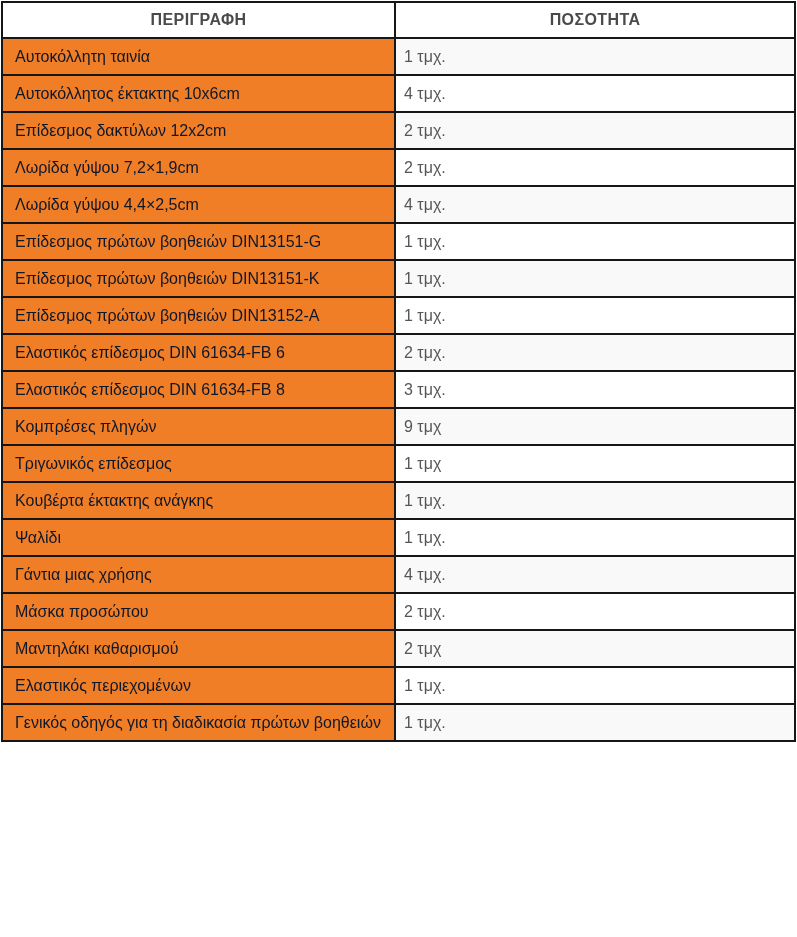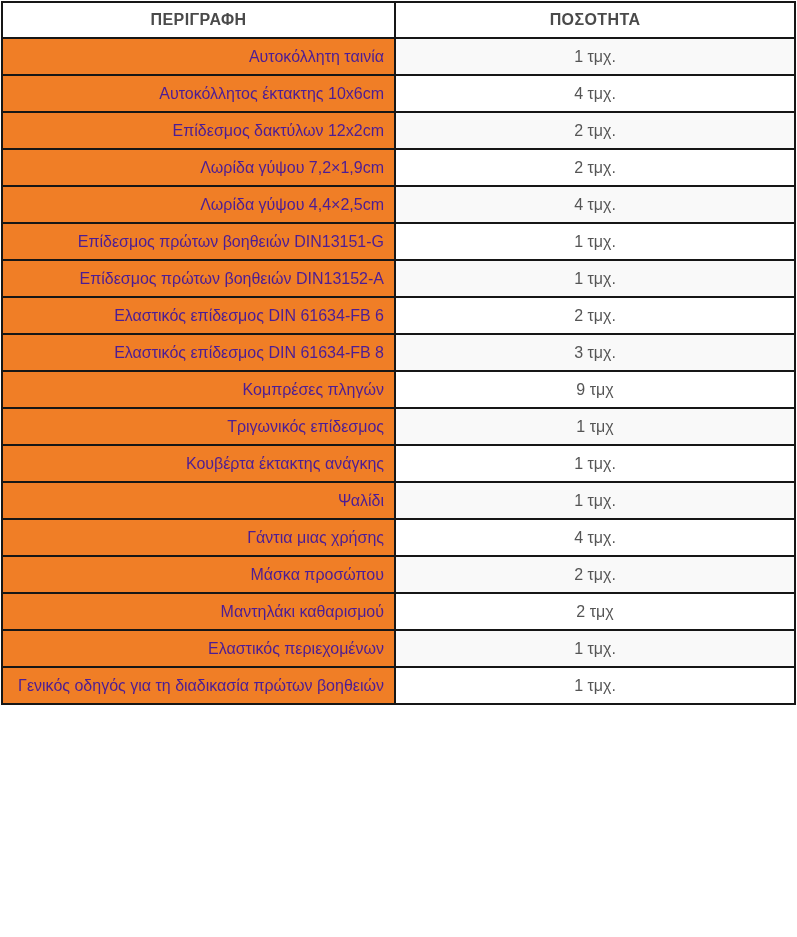--- a/index.html
+++ b/index.html
@@ -37,29 +37,29 @@
     text-align: center;
     vertical-align: middle;
   }
   table.contents td {
     height: 37px;
     font-size: 16px;
     vertical-align: middle;
   }
   td.desc {
     background: #f07e26;
-    color: #4c1d95;
-    text-align: right;
+    color: #0f172a;
+    text-align: left;
     padding: 5px 10px 5px 12px;
     line-height: 1.45;
   }
   td.qty {
     color: #555555;
-    text-align: center;
-    padding: 5px 0;
+    text-align: left;
+    padding: 5px 8px;
     background: #ffffff;
   }
   tbody tr:nth-child(odd) td.qty { background: #f9f9f9; }
   tbody tr:nth-child(even) td.qty { background: #ffffff; }
 </style>
 </head>
 <body>
 
 <div class="table-wrap">
   <table class="contents">
@@ -89,20 +89,24 @@
       <tr>
         <td class="desc">Λωρίδα γύψου 7,2×1,9cm</td>
         <td class="qty">2 τμχ.</td>
       </tr>
       <tr>
         <td class="desc">Λωρίδα γύψου 4,4×2,5cm</td>
         <td class="qty">4 τμχ.</td>
       </tr>
       <tr>
         <td class="desc">Επίδεσμος πρώτων βοηθειών DIN13151-G</td>
+        <td class="qty">1 τμχ.</td>
+      </tr>
+      <tr>
+        <td class="desc">Επίδεσμος πρώτων βοηθειών DIN13151-K</td>
         <td class="qty">1 τμχ.</td>
       </tr>
       <tr>
         <td class="desc">Επίδεσμος πρώτων βοηθειών DIN13152-A</td>
         <td class="qty">1 τμχ.</td>
       </tr>
       <tr>
         <td class="desc">Ελαστικός επίδεσμος DIN 61634-FB 6</td>
         <td class="qty">2 τμχ.</td>
       </tr>

